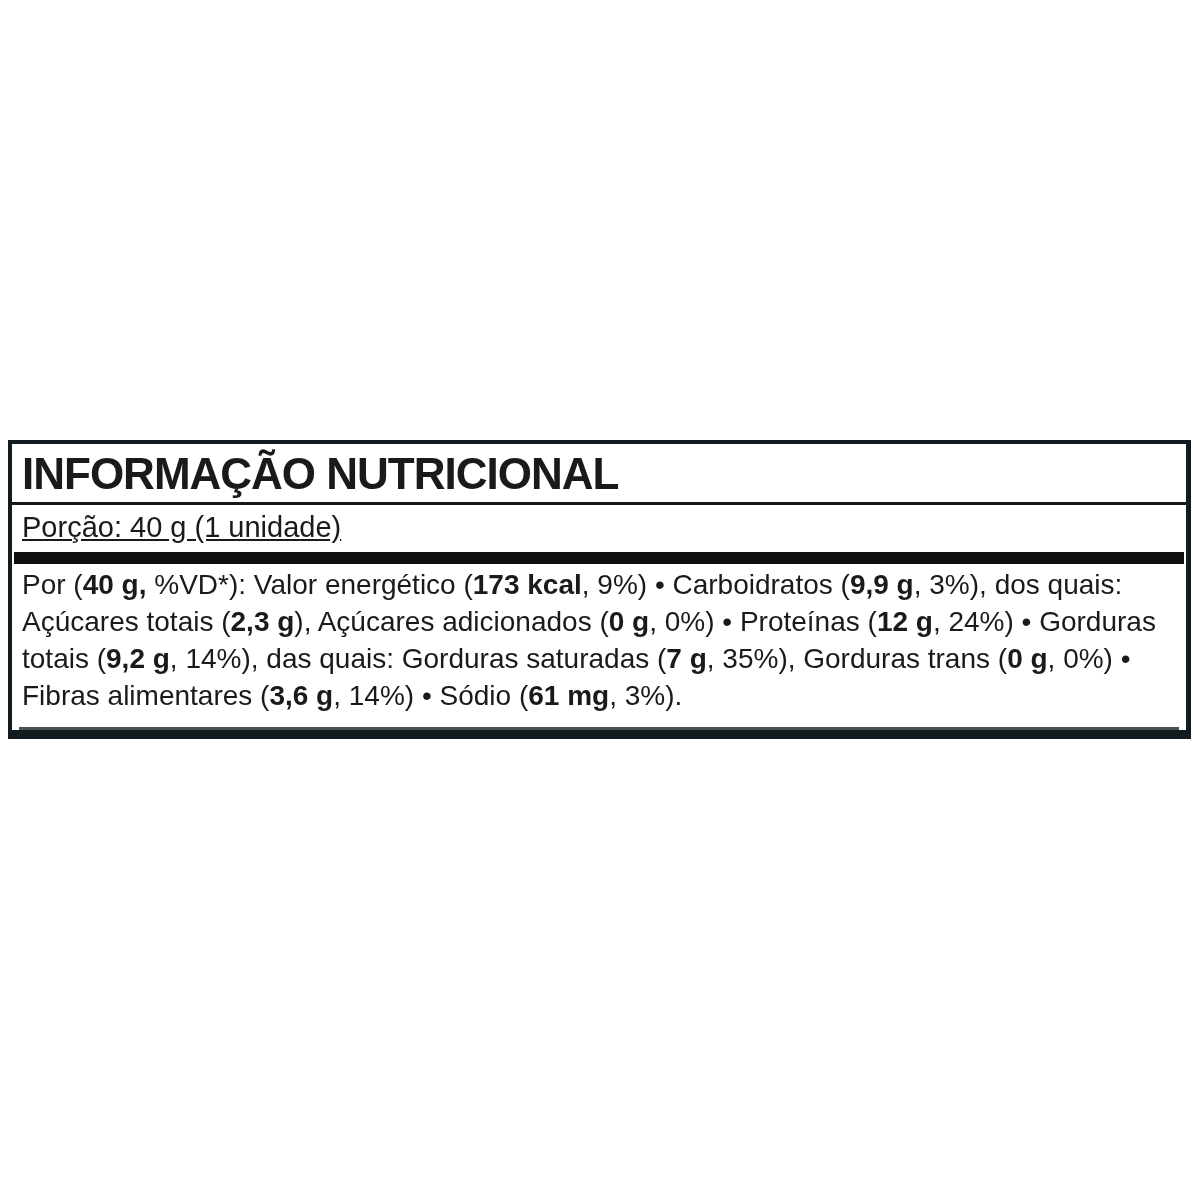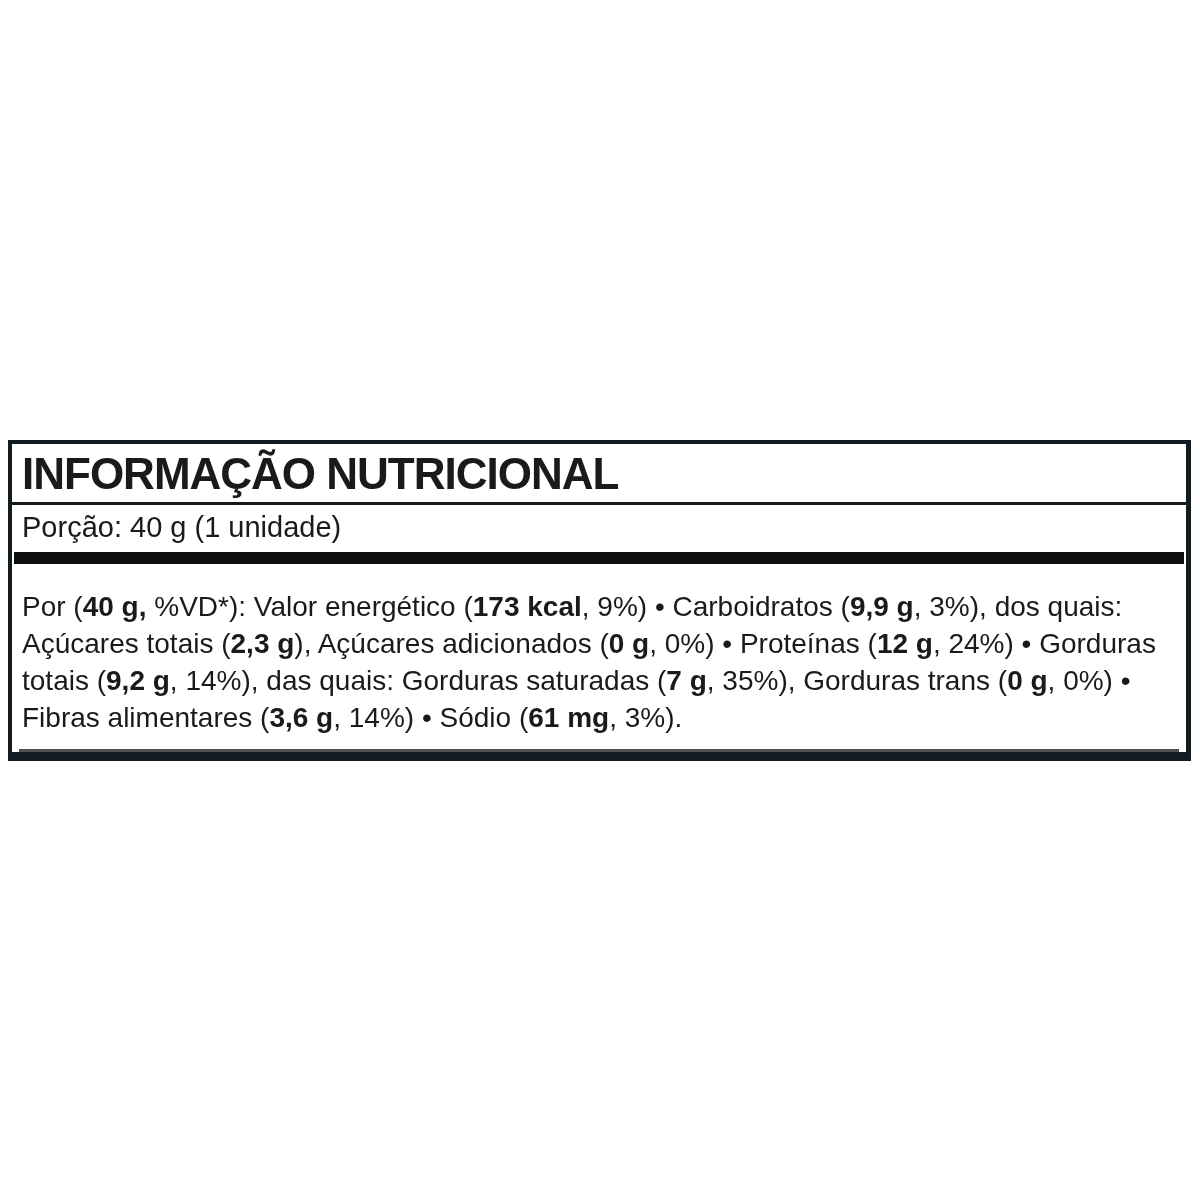--- a/index.html
+++ b/index.html
@@ -35,30 +35,31 @@
     letter-spacing: -1px;
     line-height: 1.05;
     padding: 7px 10px 5px 10px;
     border-bottom: 3px solid #15191c;
     white-space: nowrap;
   }
   .serving-row {
     font-size: 29px;
     line-height: 1.15;
     padding: 6px 18px 7px 10px;
+    text-decoration: underline;
   }
   .thick-divider {
     height: 12px;
     background: #0d0f10;
     margin: 0 2px;
   }
   .nutrition-paragraph {
     font-size: 28px;
     line-height: 37px;
-    padding: 24px 14px 13px 10px;
+    padding: 2px 14px 13px 10px;
     text-align: left;
   }
   .nutrition-paragraph .b {
     font-weight: bold;
   }
   .footnote-rule {
     height: 3px;
     background: #4d5154;
     margin: 0 7px;
   }

